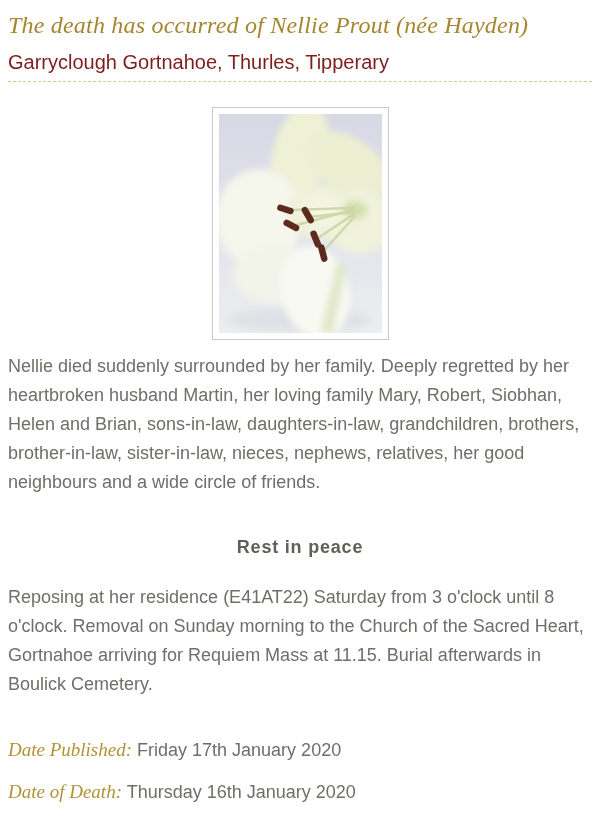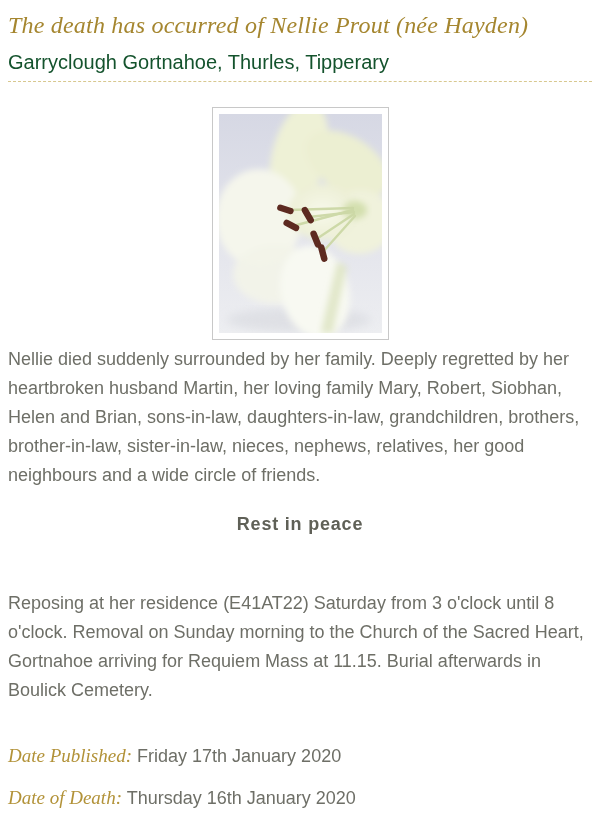--- a/index.html
+++ b/index.html
@@ -18,21 +18,21 @@
     font-weight: normal;
     font-size: 24px;
     line-height: 39px;
     color: #a5862f;
     padding-top: 6px;
     letter-spacing: 0.2px;
   }
   .location {
     font-size: 20px;
     line-height: 24px;
-    color: #14532d;
+    color: #7f1d1d;
     margin-top: 5px;
   }
   .dotted-rule {
     border: none;
     border-bottom: 1px dashed #d8c88f;
     margin-top: 7px;
     height: 0;
   }
 
   .photo-wrap {
@@ -44,31 +44,31 @@
     background: #ffffff;
     border: 1px solid #c8c8c8;
     padding: 6px;
     line-height: 0;
   }
 
   .body-text {
     font-size: 18px;
     line-height: 29px;
     color: #6e6f67;
-    margin-top: 5px;
+    margin-top: 12px;
   }
   .rip {
     font-size: 18px;
     font-weight: bold;
     letter-spacing: 0.8px;
     color: #5f6057;
     text-align: center;
-    margin-top: 24px;
+    margin-top: 40px;
   }
-  .body-text.second { margin-top: 54px; }
+  .body-text.second { margin-top: 25px; }
 
   .date-line { margin-top: 39px; font-size: 18px; line-height: 24px; }
   .date-line.second { margin-top: 18px; }
   .date-label {
     font-family: "Liberation Serif", "DejaVu Serif", serif;
     font-style: italic;
     color: #b29238;
     font-size: 19px;
   }
   .date-value { color: #6e6f67; }

